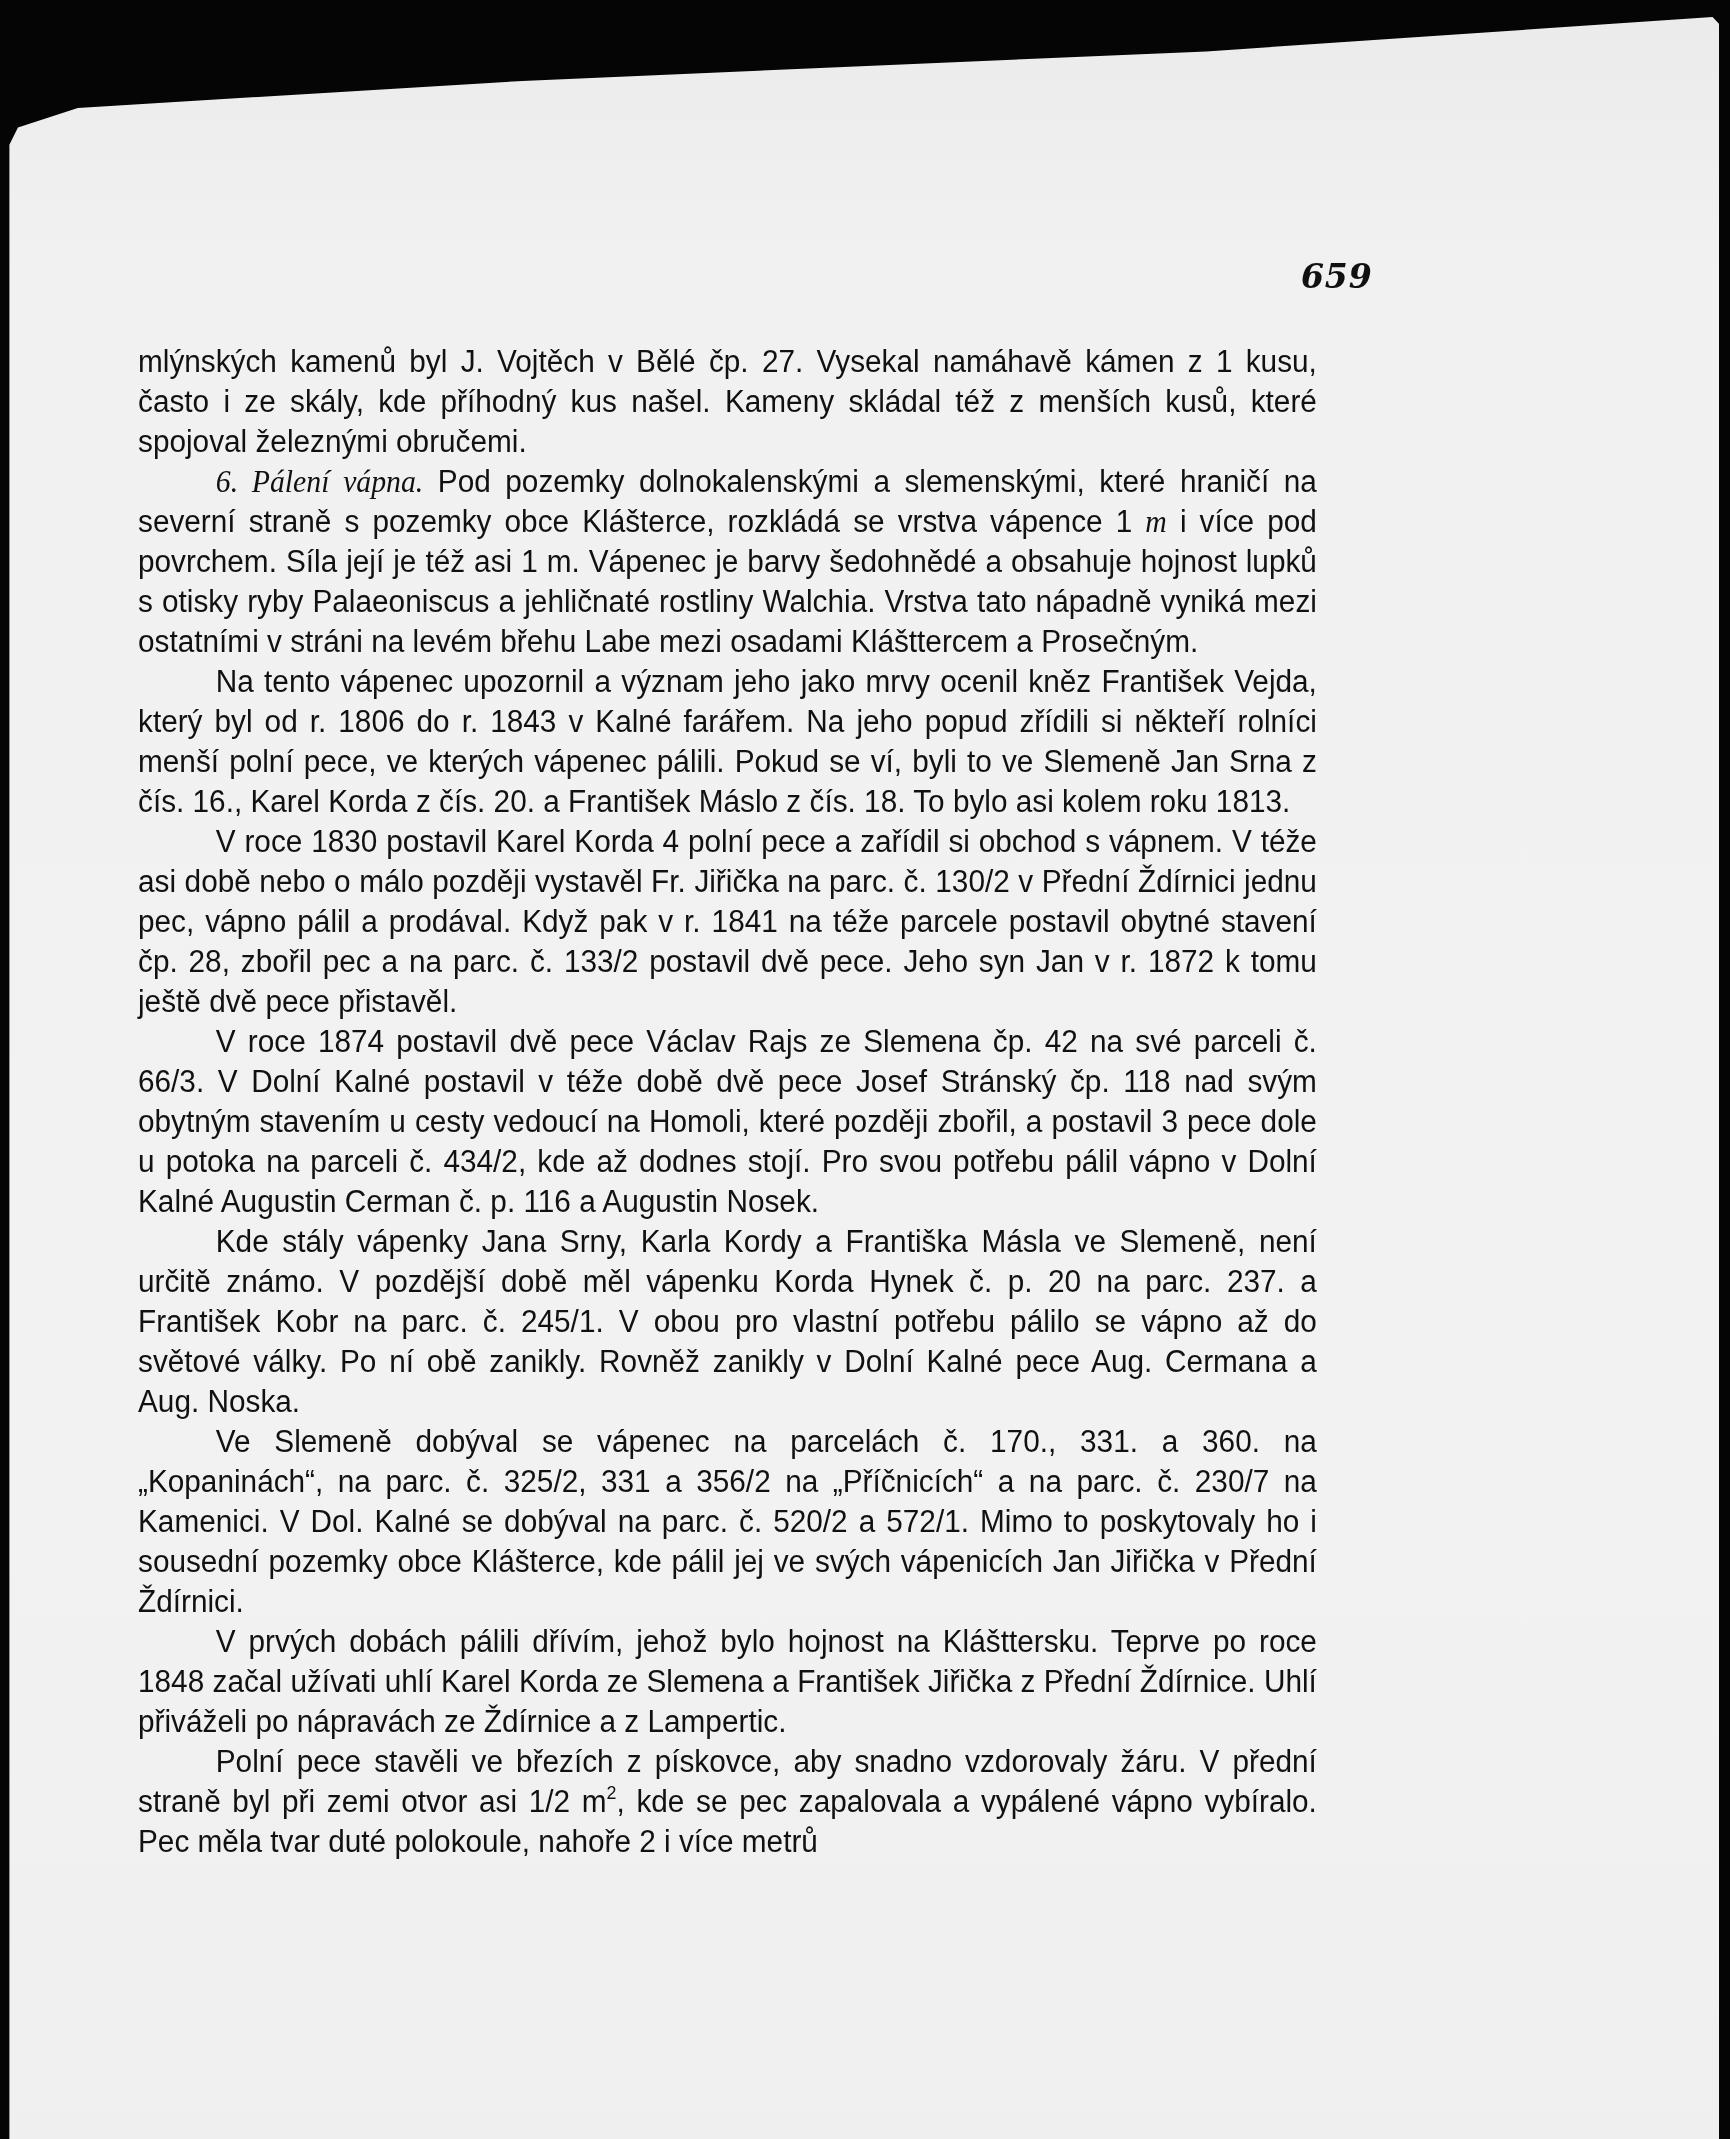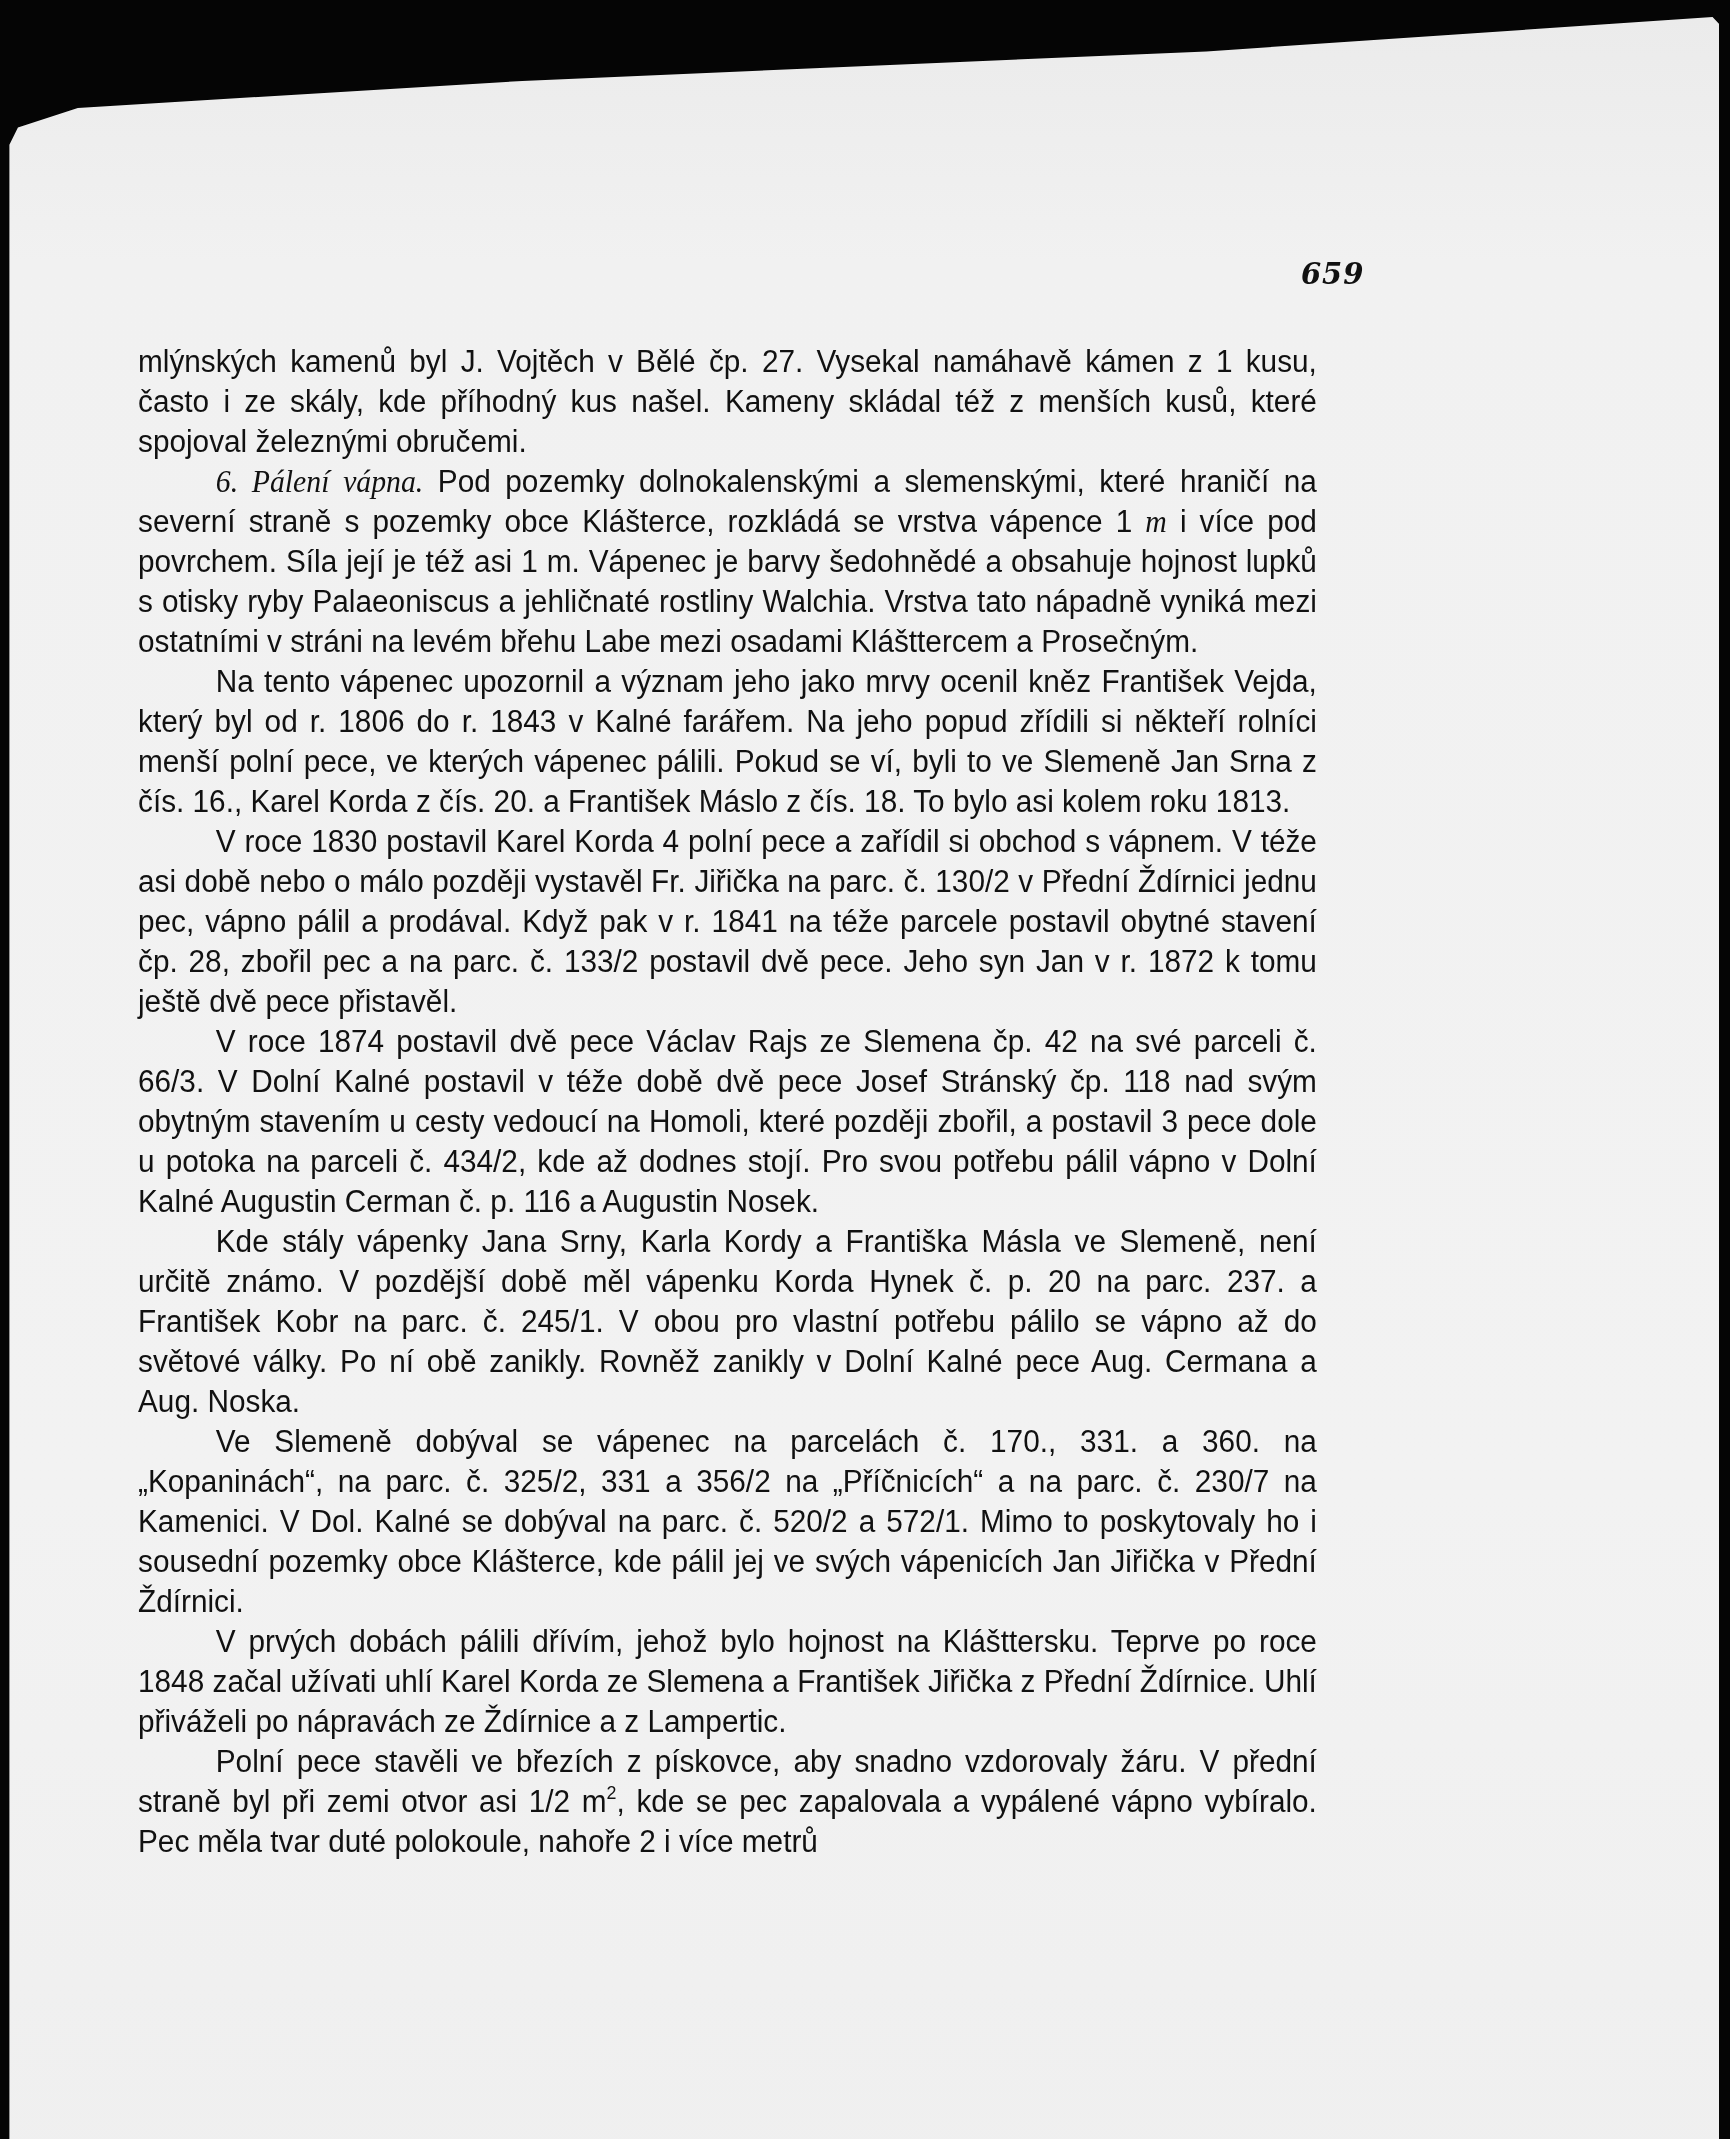--- a/index.html
+++ b/index.html
@@ -28,21 +28,21 @@
       background: linear-gradient(180deg, #ebebeb 0%, #f1f1f1 10%, #f2f2f2 60%, #eeeeee 100%);
       clip-path: polygon(0 5.2%, 0.5% 4.5%, 4% 3.7%, 30% 2.6%, 70% 1.4%, 99.6% 0%, 100% 0.3%, 100% 95.6%, 99.4% 96%, 50% 97.5%, 6% 99.6%, 1% 99.2%, 0 98.6%);
     }
     .page-number {
       position: absolute;
       left: 1301px;
       top: 257px;
       font-family: "DejaVu Serif", serif;
       font-style: italic;
       font-weight: bold;
-      font-size: 29px;
+      font-size: 33px;
       color: #111;
       letter-spacing: 0.9px;
     }
     .text-block {
       position: absolute;
       left: 138px;
       top: 342px;
       width: 1228px;
       font-family: "Liberation Sans", sans-serif;
       font-size: 31px;

